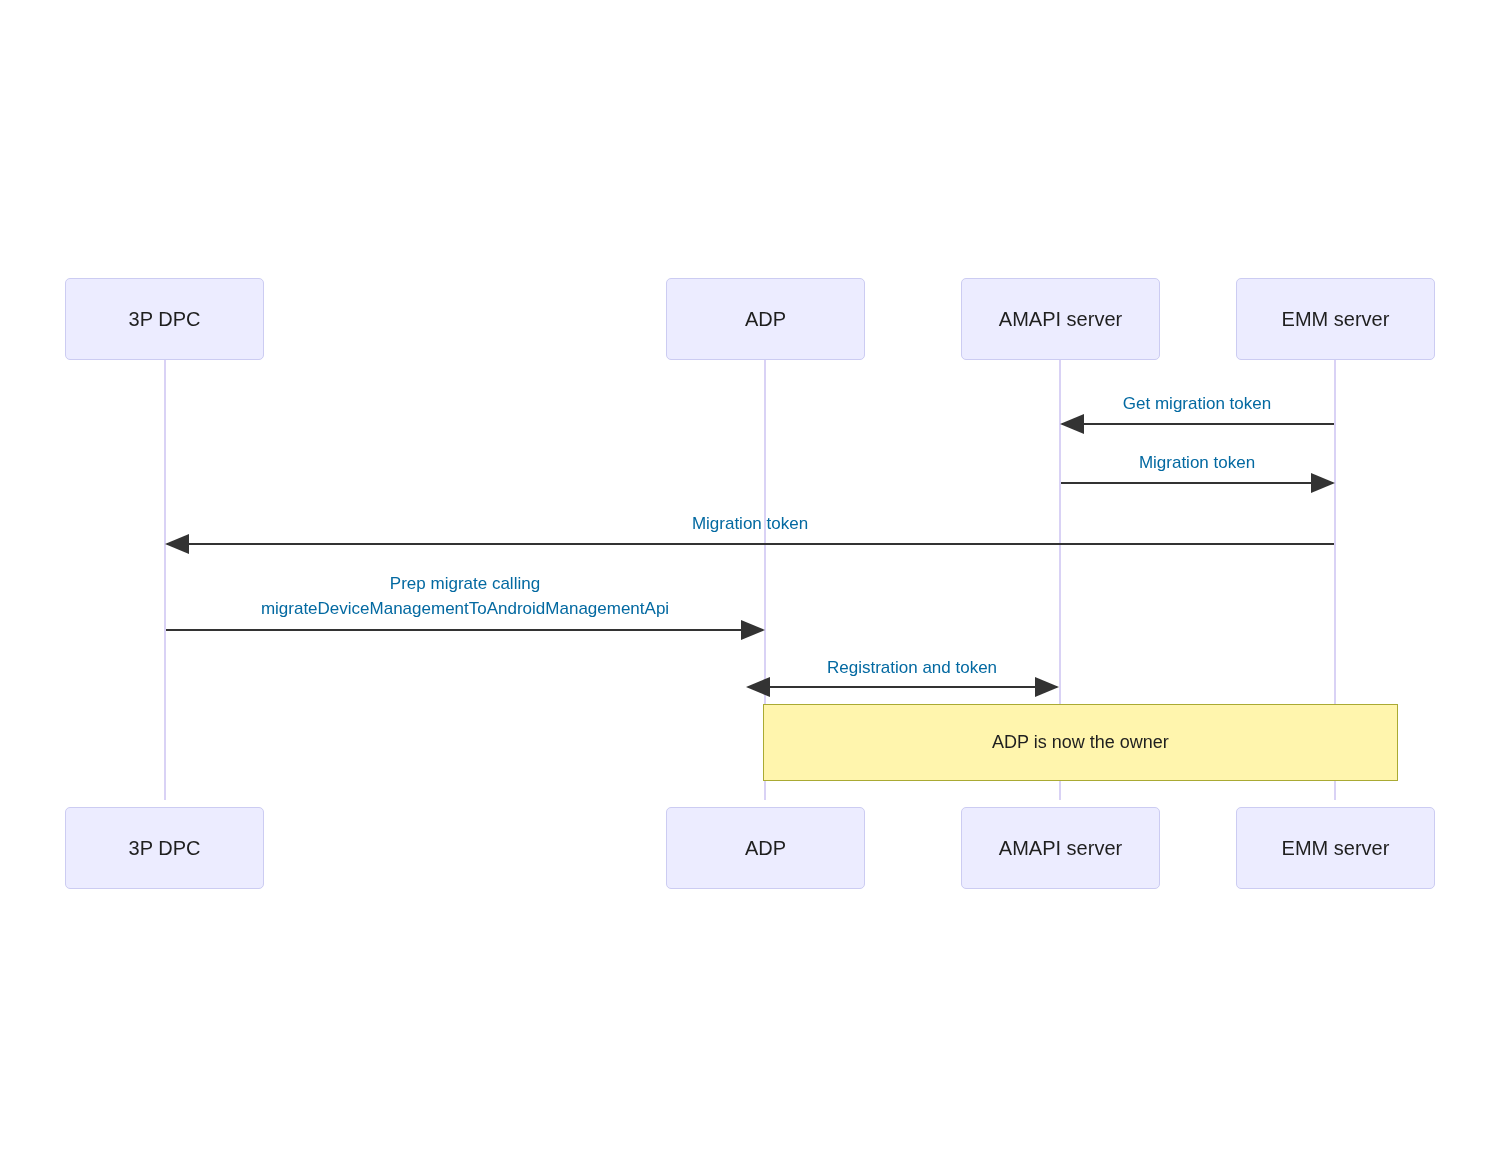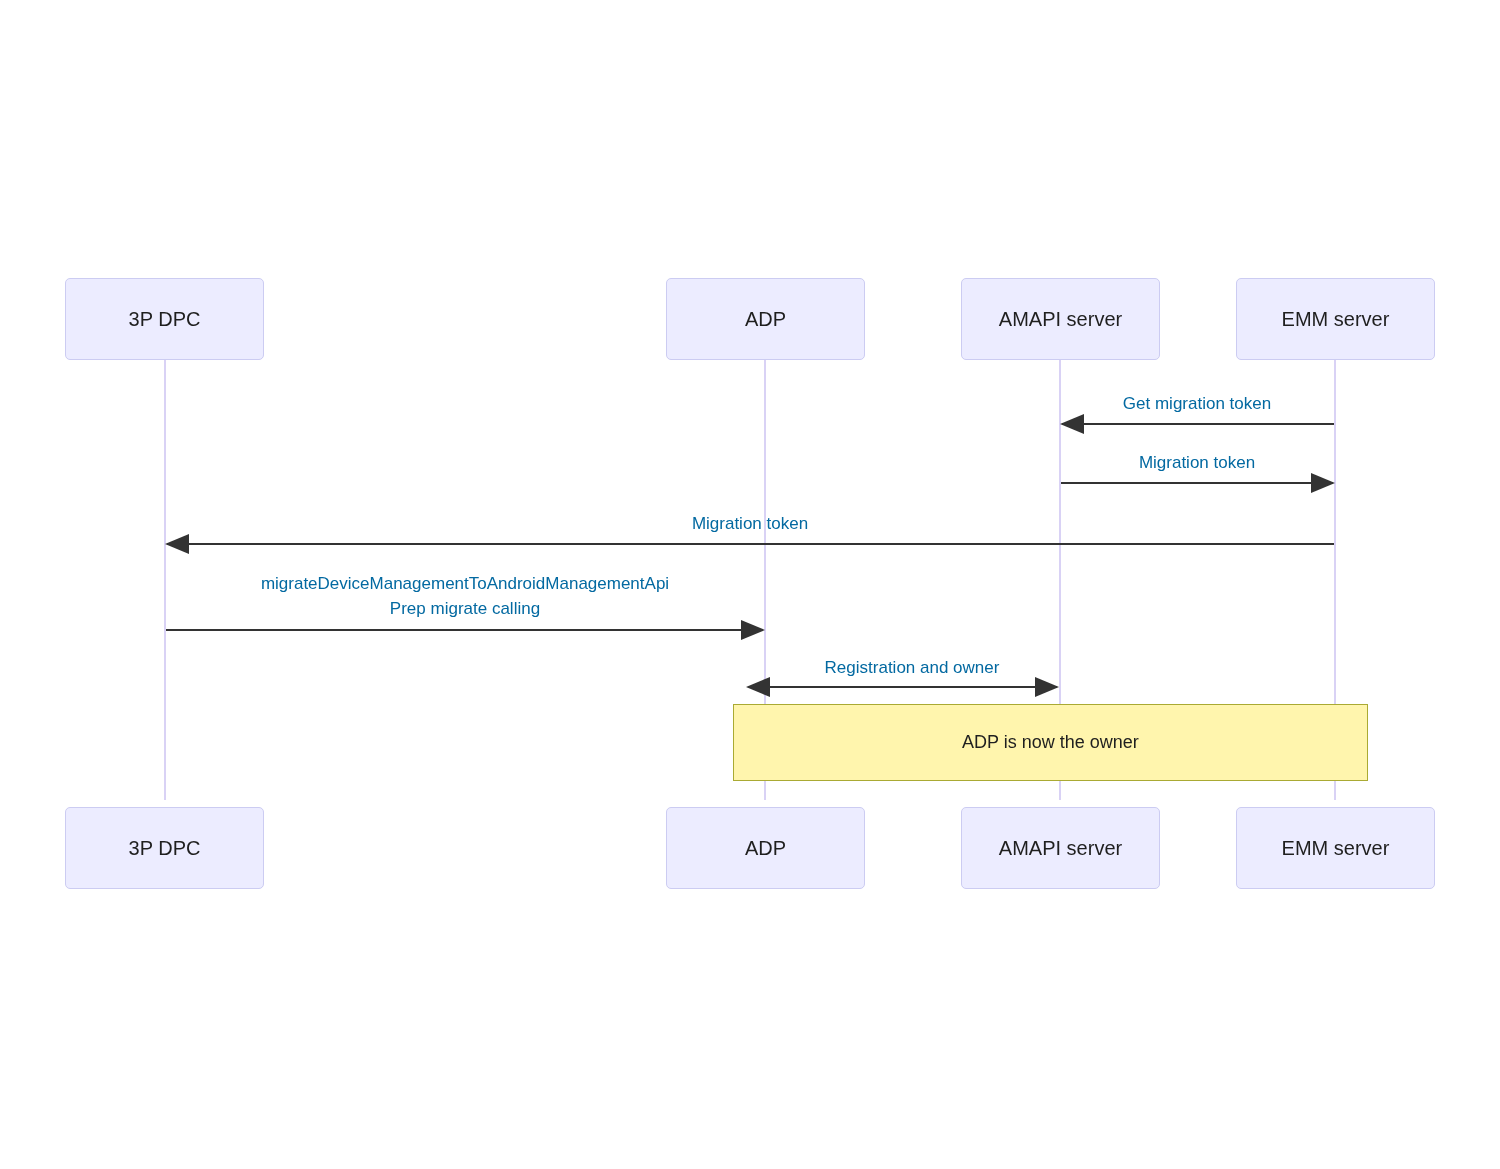--- a/index.html
+++ b/index.html
@@ -121,27 +121,27 @@
     <line x1="768" y1="687" x2="1057" y2="687" stroke="#333333" stroke-width="2" marker-start="url(#arrow-left)" marker-end="url(#arrow-right)"></line>
   </svg>
 
   <div class="msg-label" style="left:1197px; top:392px;">Get migration token</div>
 
   <div class="msg-label" style="left:1197px; top:451px;">Migration token</div>
 
   <div class="msg-label" style="left:750px; top:512px;">Migration token</div>
 
   <div class="msg-label" style="left:465px; top:572px;">
+    <div>Prep migrate calling</div>
     <div>migrateDeviceManagementToAndroidManagementApi</div>
-    <div>Prep migrate calling</div>
   </div>
 
-  <div class="msg-label" style="left:912px; top:656px;">Registration and owner</div>
+  <div class="msg-label" style="left:912px; top:656px;">Registration and token</div>
 
-  <div class="note-box" style="left:733px; top:704px; width:635px; height:77px;">
+  <div class="note-box" style="left:763px; top:704px; width:635px; height:77px;">
     <div class="note-line">ADP is now the owner</div>
   </div>
 
   <div class="participant-box" style="left:65px; top:807px; width:199px; height:82px;">
     <span class="participant-label">3P DPC</span>
   </div>
   <div class="participant-box" style="left:666px; top:807px; width:199px; height:82px;">
     <span class="participant-label">ADP</span>
   </div>
   <div class="participant-box" style="left:961px; top:807px; width:199px; height:82px;">

